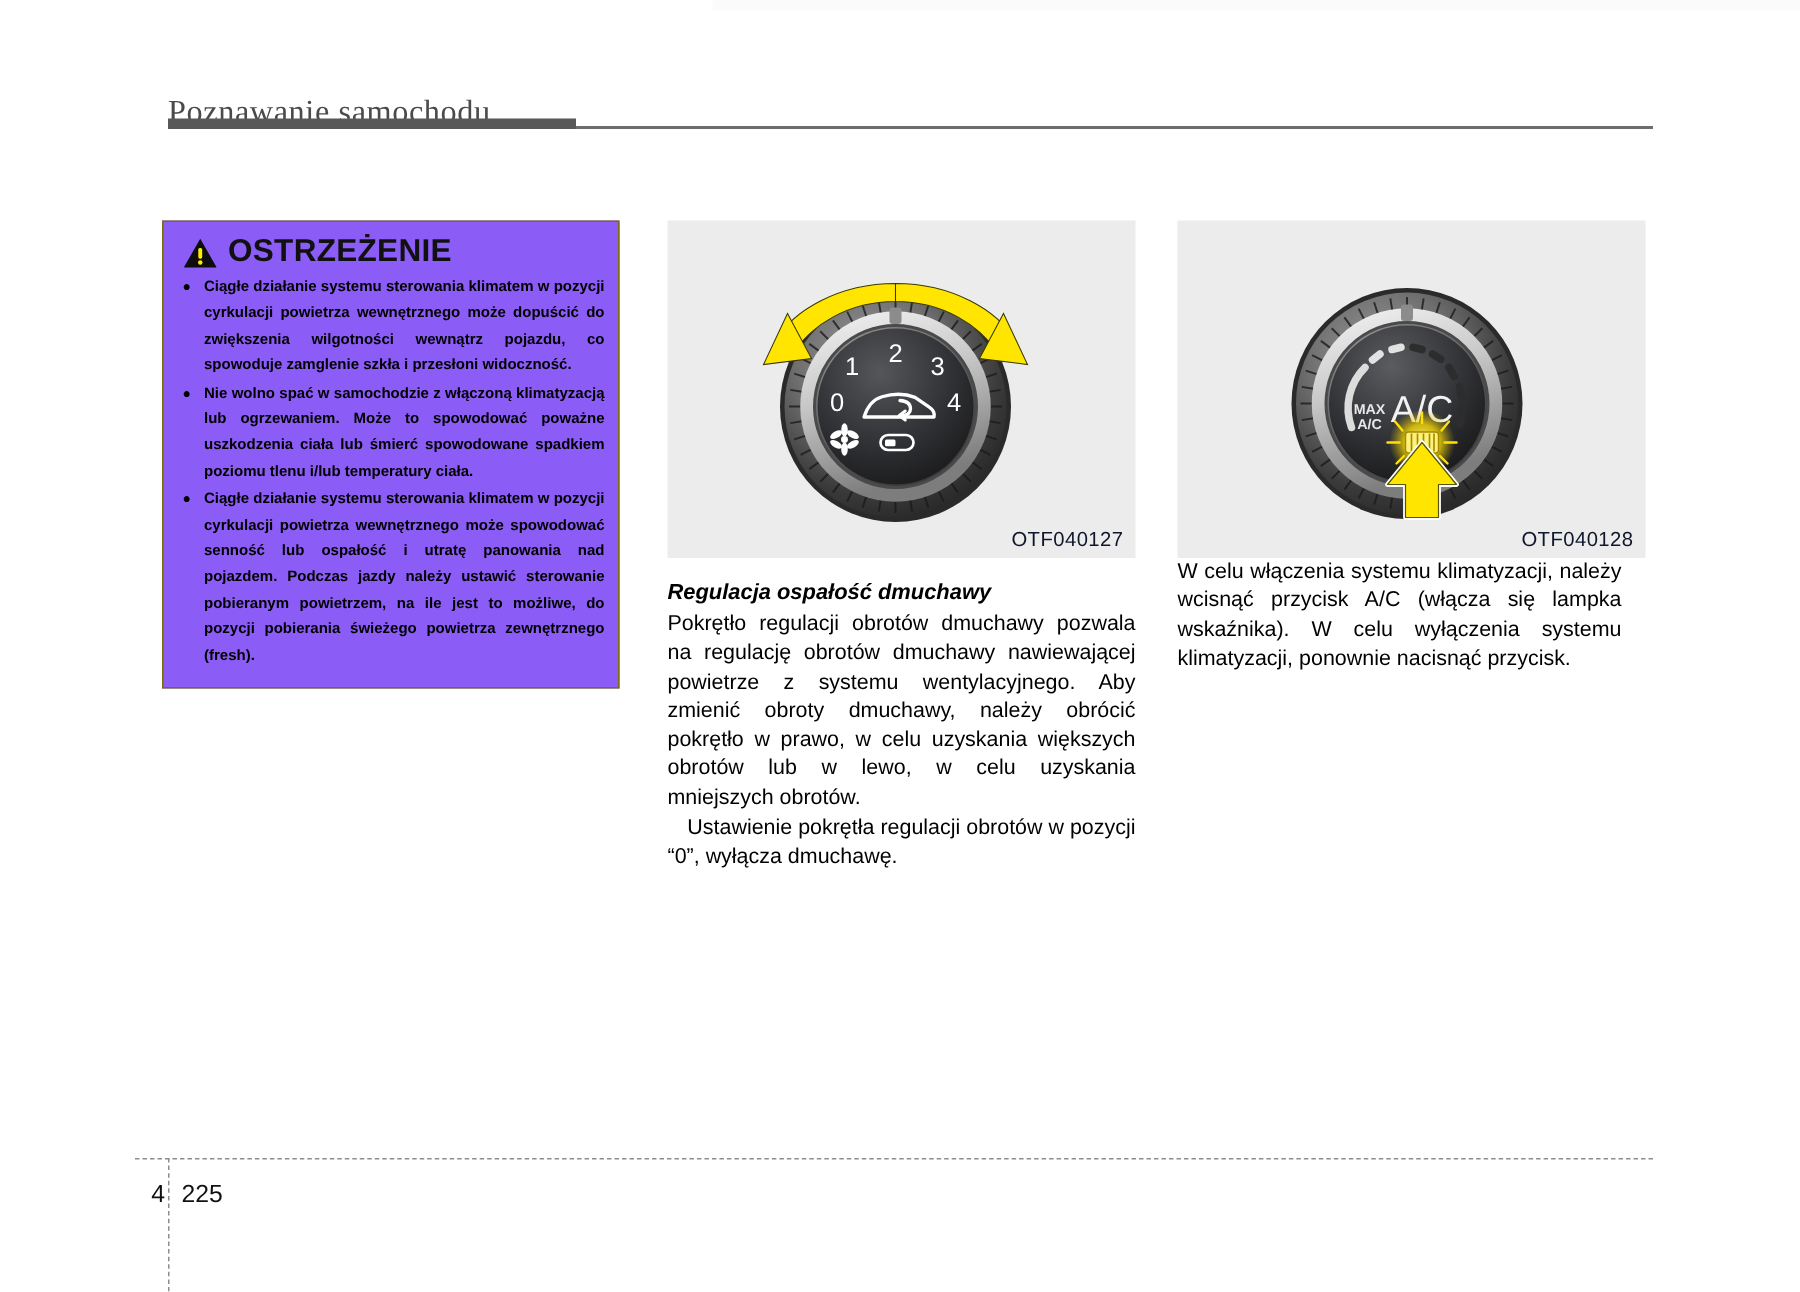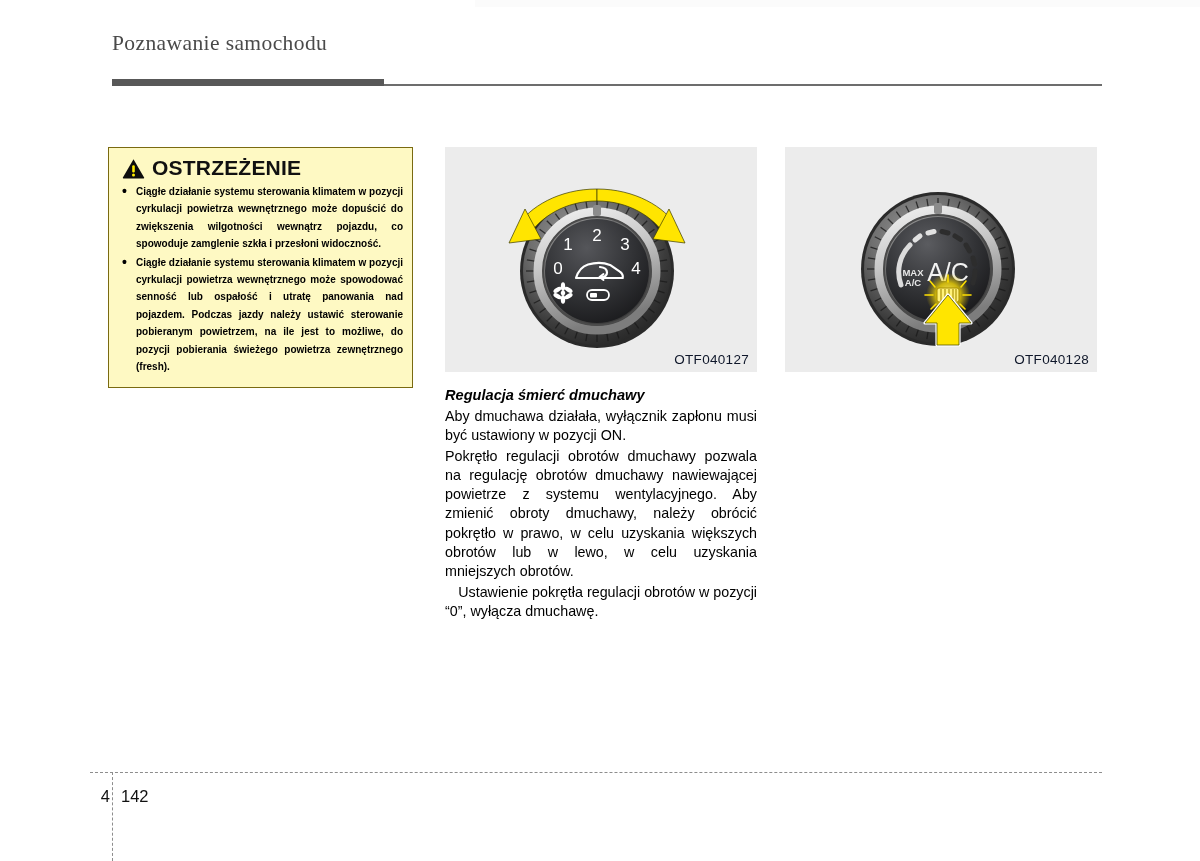--- a/index.html
+++ b/index.html
@@ -18,21 +18,21 @@
   
   .top-band {
     position: absolute;
     left: 475px; top: 0; width: 725px; height: 7px;
     background: #fbfbfb;
   }
 
   
   .page-header {
     position: absolute;
-    left: 112px; top: 30px;
+    left: 112px; top: 61px;
     width: 990px;
   }
   .page-header-title {
     font-family: "Liberation Serif", serif;
     font-size: 21.5px;
     color: #4a4a4a;
     letter-spacing: 0.4px;
     line-height: 26px;
     white-space: nowrap;
   }
@@ -54,21 +54,21 @@
 
   
   .col { position: absolute; top: 147px; }
   .col-left  { left: 108px;  width: 305px; }
   .col-mid   { left: 445px;  width: 312px; }
   .col-right { left: 785px;  width: 296px; }
 
   
   .warn-box {
     border: 1px solid #7a6a10;
-    background: #fef9c3;
+    background: #8b5cf6;
     box-sizing: border-box;
     width: 305px;
     padding: 8px 9px 11px 9px;
   }
   .warn-head {
     display: flex;
     align-items: center;
     gap: 7px;
     margin: 1px 0 4px 4px;
   }
@@ -189,20 +189,21 @@
     <div class="warn-head">
       <svg class="warn-tri" width="23" height="21" viewBox="0 0 23 21">
         <path d="M11.5 1.2 L22.1 19.6 Q22.6 20.4 21.6 20.4 L1.4 20.4 Q0.4 20.4 0.9 19.6 Z" fill="#0d0d0d"></path>
         <rect x="10.2" y="7.3" width="2.6" height="7.2" rx="1.1" fill="#ffed00"></rect>
         <circle cx="11.5" cy="17.0" r="1.5" fill="#ffed00"></circle>
       </svg>
       <div class="warn-title">OSTRZEŻENIE</div>
     </div>
     <ul class="warn-list">
       <li>Ciągłe działanie systemu sterowania klimatem w pozycji cyrkulacji powietrza wewnętrznego może dopuścić do zwiększenia wilgotności wewnątrz pojazdu, co spowoduje zamglenie szkła i przesłoni widoczność.</li>
+      <li>Nie wolno spać w samochodzie z włączoną klimatyzacją lub ogrzewaniem. Może to spowodować poważne uszkodzenia ciała lub śmierć spowodowane spadkiem poziomu tlenu i/lub temperatury ciała.</li>
       <li>Ciągłe działanie systemu sterowania klimatem w pozycji cyrkulacji powietrza wewnętrznego może spowodować senność lub ospałość i utratę panowania nad pojazdem. Podczas jazdy należy ustawić sterowanie pobieranym powietrzem, na ile jest to możliwe, do pozycji pobierania świeżego powietrza zewnętrznego (fresh).</li>
     </ul>
   </div>
 </div>
 
 <div class="col col-mid">
 
   <div class="figure-panel">
     <svg width="312" height="225" viewBox="0 0 312 225">
       <defs>
@@ -313,22 +314,21 @@
         <path d="M80 62 L64 96 L96 92 Z" fill="#ffe500" stroke="#3a3a00" stroke-width="0.7"></path>
       </g>
       <g>
         <path d="M152 42 C 190 42 220 60 232 80 L220 88 C 208 70 184 54 152 54 Z" fill="#ffe500" stroke="#3a3a00" stroke-width="0.7"></path>
         <path d="M224 62 L240 96 L208 92 Z" fill="#ffe500" stroke="#3a3a00" stroke-width="0.7"></path>
       </g>
     </svg>
     <div class="figure-caption">OTF040127</div>
   </div>
 
-  <div class="sub-title">Regulacja śmierć dmuchawy</div>
-  <p class="body-para">Aby dmuchawa działała, wyłącznik zapłonu musi być ustawiony w pozycji ON.</p>
+  <div class="sub-title">Regulacja ospałość dmuchawy</div>
   <p class="body-para">Pokrętło regulacji obrotów dmuchawy pozwala na regulację obrotów dmuchawy nawiewającej powietrze z systemu wentylacyjnego. Aby zmienić obroty dmuchawy, należy obrócić pokrętło w prawo, w celu uzyskania większych obrotów lub w lewo, w celu uzyskania mniejszych obrotów.</p>
   <p class="body-para ragged">Ustawienie pokrętła regulacji obrotów w pozycji “0”, wyłącza dmuchawę.</p>
 </div>
 
 <div class="col col-right">
 
   <div class="figure-panel">
     <svg width="312" height="225" viewBox="0 0 312 225">
       <defs>
         <radialGradient id="knobOuter2" cx="38%" cy="30%" r="78%">
@@ -449,18 +449,19 @@
       </g>
 
       <g>
         <path d="M163 148 L186 176 L174 176 L174 198 L152 198 L152 176 L140 176 Z" fill="#ffe500" stroke="#ffffff" stroke-width="3.2" stroke-linejoin="round"></path>
         <path d="M163 148 L186 176 L174 176 L174 198 L152 198 L152 176 L140 176 Z" fill="#ffe500" stroke="#555500" stroke-width="0.8" stroke-linejoin="round"></path>
       </g>
     </svg>
     <div class="figure-caption">OTF040128</div>
   </div>
 
+  <p class="body-para">W celu włączenia systemu klimatyzacji, należy wcisnąć przycisk A/C (włącza się lampka wskaźnika). W celu wyłączenia systemu klimatyzacji, ponownie nacisnąć przycisk.</p>
 </div>
 
 <div class="footer-hrule"></div>
 <div class="footer-vrule"></div>
 <div class="footer-chapter">4</div>
-<div class="footer-page">142</div>
+<div class="footer-page">225</div>
 
 </body></html>

